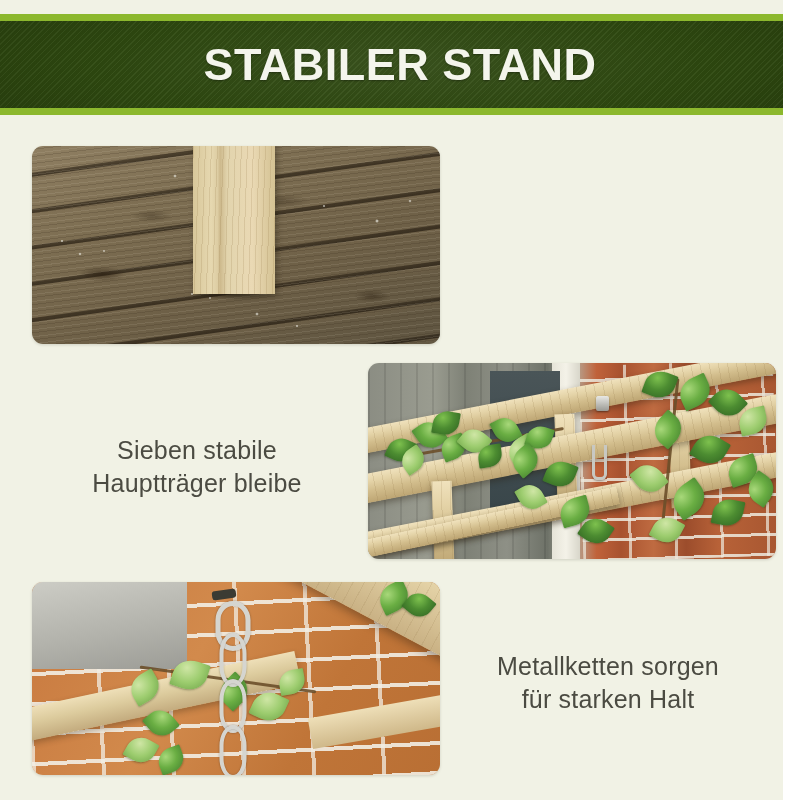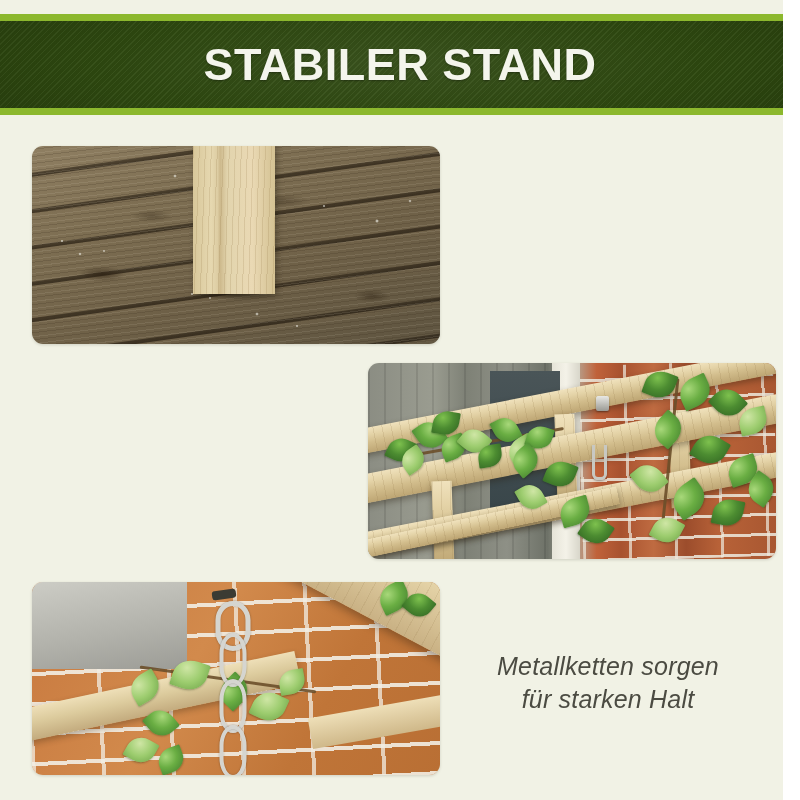--- a/index.html
+++ b/index.html
@@ -391,21 +391,21 @@
     color: #4b4b42;
     font-size: 25px;
     font-weight: 300;
     line-height: 1.32;
     text-align: center;
     white-space: pre-line;
     letter-spacing: 0.2px;
   }
   #caption-1 { left: 460px; top: 219px; width: 302px; }
   #caption-2 { left: 46px;  top: 434px; width: 302px; }
-  #caption-3 { left: 452px; top: 650px; width: 312px; font-style: italic; }
+  #caption-3 { left: 452px; top: 650px; width: 312px; }
 
   .outer-frame {
     position: absolute;
     inset: 0;
     border: 0;
     pointer-events: none;
   }
 </style>
 </head>
 <body>
@@ -480,20 +480,22 @@
 
     <div class="vine" style="left:32%;top:40%;width:34%;height:56%;">
       <div class="leaf" style="left:10%;top:6%;width:27px;height:25px;transform:rotate(-40deg);"></div>
       <div class="leaf dark" style="left:34%;top:18%;width:29px;height:26px;transform:rotate(22deg);"></div>
       <div class="leaf pale" style="left:14%;top:40%;width:26px;height:24px;transform:rotate(60deg);"></div>
       <div class="leaf" style="left:44%;top:52%;width:30px;height:27px;transform:rotate(-15deg);"></div>
       <div class="leaf dark" style="left:60%;top:70%;width:28px;height:26px;transform:rotate(35deg);"></div>
     </div>
   </div>
 
+  <div class="caption" id="caption-2">Sieben stabile
+Hauptträger bleibe</div>
 
   <div class="photo" id="photo-3">
     <div class="layer p3-brick"></div>
     <div class="layer p3-bricklines"></div>
     <div class="p3-graybox"></div>
 
     <div class="p3-beam-low"></div>
     <div class="p3-beam-right"></div>
 
     <div class="vine" style="left:22%;top:34%;width:52%;height:52%;">

